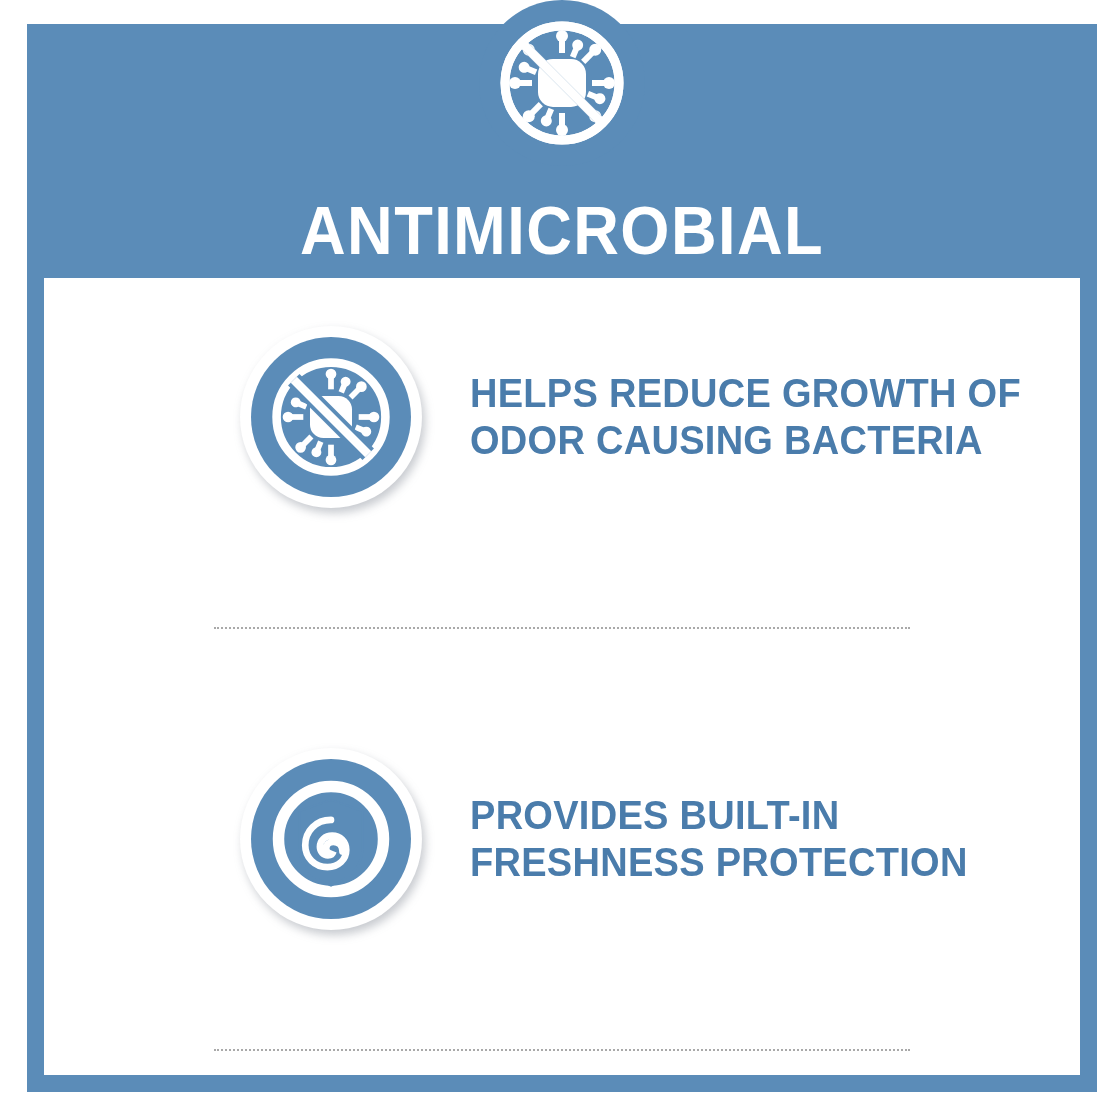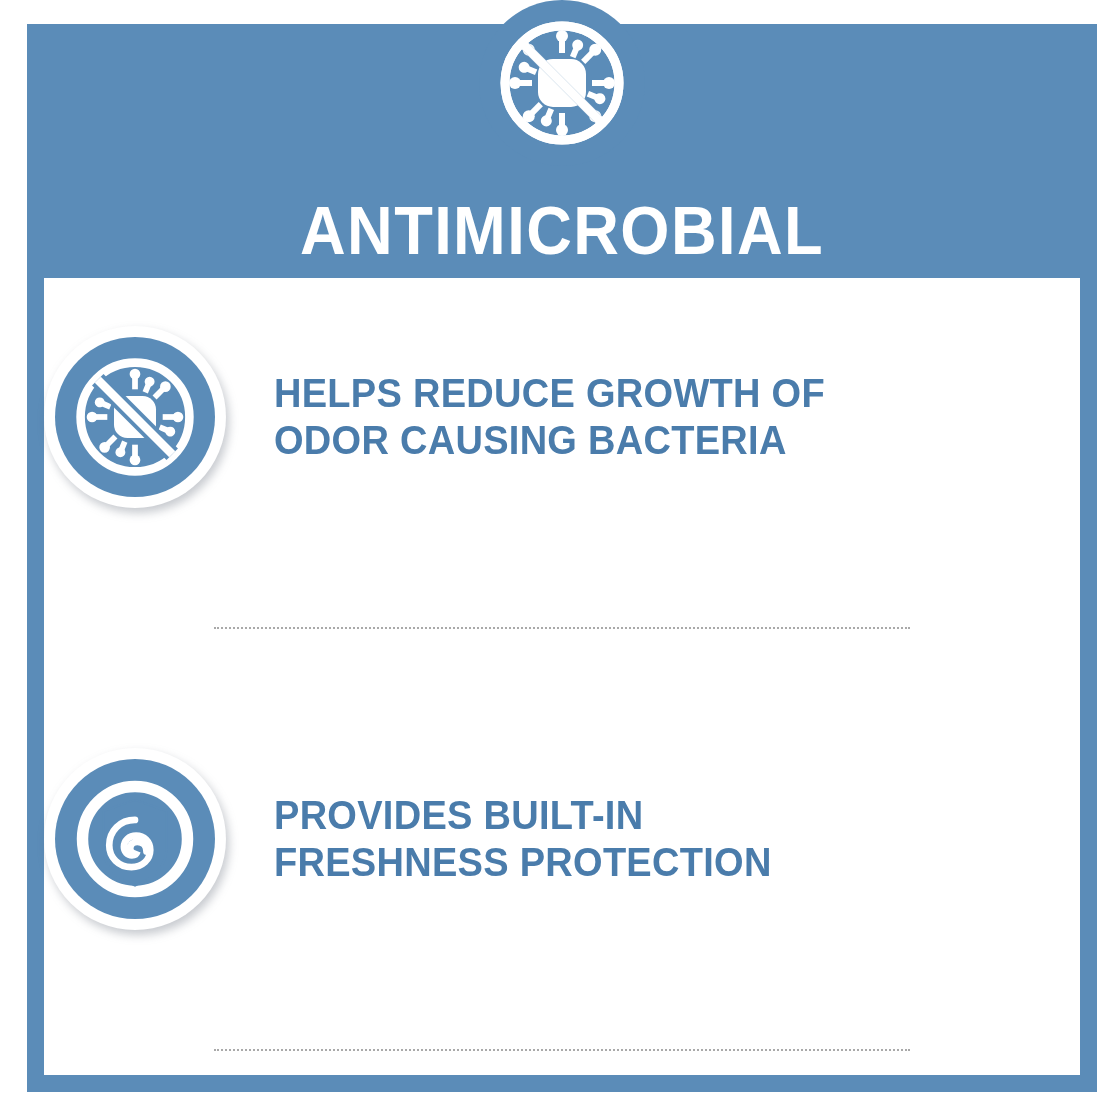--- a/index.html
+++ b/index.html
@@ -99,20 +99,21 @@
     flex-direction: column;
     justify-content: space-between;
     padding: 28px 0 24px 0;
     box-sizing: border-box;
   }
 
   .row {
     display: flex;
     align-items: center;
     height: 222px;
+    padding-left: 196px;
     box-sizing: border-box;
   }
 
   .badge {
     position: relative;
     width: 182px;
     height: 182px;
     flex: 0 0 182px;
     border-radius: 50%;
     background: #ffffff;

